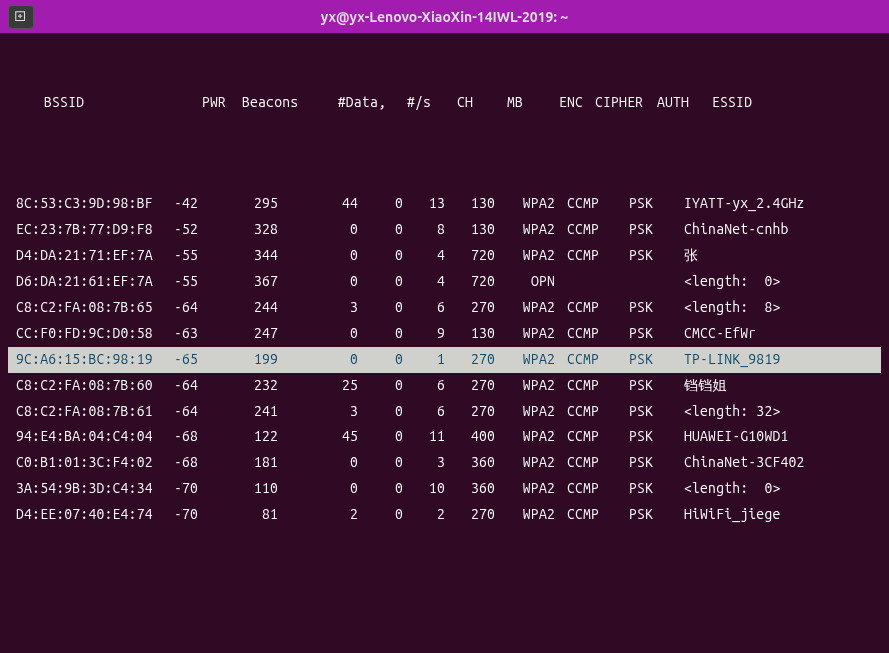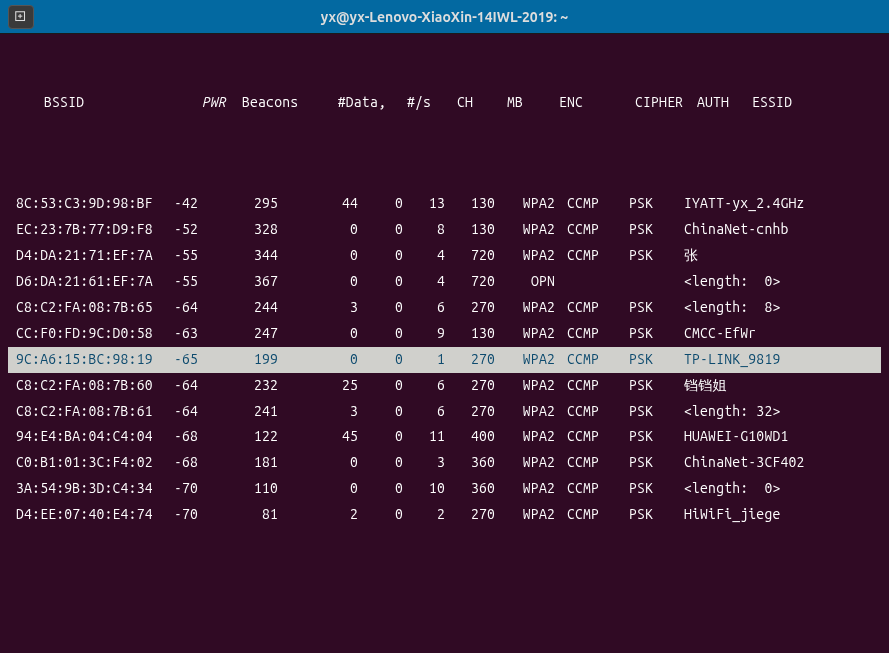--- a/index.html
+++ b/index.html
@@ -10,21 +10,21 @@
     body {
       background: #300a24;
       color: #ffffff;
       font-family: 'Ubuntu Mono', 'DejaVu Sans Mono', monospace;
       font-size: 14px;
       width: 889px;
       height: 653px;
       overflow: hidden;
     }
     .titlebar {
-      background: #0369a1;
+      background: #a21caf;
       height: 34px;
       display: flex;
       align-items: center;
       padding: 0 8px;
       border-bottom: 1px solid #1a1a1a;
     }
     .titlebar-button {
       width: 26px;
       height: 24px;
       background: #3a3a3a;
@@ -74,28 +74,28 @@
     .col-beacons { display: inline-block; width: 80px; text-align: right; }
     .col-data { display: inline-block; width: 80px; text-align: right; }
     .col-ns { display: inline-block; width: 45px; text-align: right; }
     .col-ch { display: inline-block; width: 42px; text-align: right; }
     .col-mb { display: inline-block; width: 50px; text-align: right; }
     .col-enc { display: inline-block; width: 60px; text-align: right; }
     .col-cipher { display: inline-block; width: 50px; text-align: left; }
     .col-auth { display: inline-block; width: 55px; text-align: left; }
     .col-essid { display: inline-block; text-align: left; }
     .hdr-bssid { display: inline-block; width: 145px; margin-left: 28px; }
-    .hdr-pwr { display: inline-block; width: 45px; text-align: right; font-style: italic; }
+    .hdr-pwr { display: inline-block; width: 45px; text-align: right; }
     .hdr-beacons { display: inline-block; width: 80px; text-align: left; padding-left: 16px; }
     .hdr-data { display: inline-block; width: 80px; text-align: right; }
     .hdr-ns { display: inline-block; width: 45px; text-align: right; }
     .hdr-ch { display: inline-block; width: 42px; text-align: right; }
     .hdr-mb { display: inline-block; width: 50px; text-align: right; }
     .hdr-enc { display: inline-block; width: 60px; text-align: right; }
-    .hdr-cipher { display: inline-block; width: 50px; text-align: left; margin-left: 40px; }
+    .hdr-cipher { display: inline-block; width: 50px; text-align: left; }
     .hdr-auth { display: inline-block; width: 55px; text-align: left; }
     .hdr-essid { display: inline-block; text-align: center; }
     .gap { display: inline-block; width: 12px; }
   </style>
 </head>
 <body>
 
 <div class="titlebar">
   <div class="titlebar-button">
     <svg viewBox="0 0 16 16">

